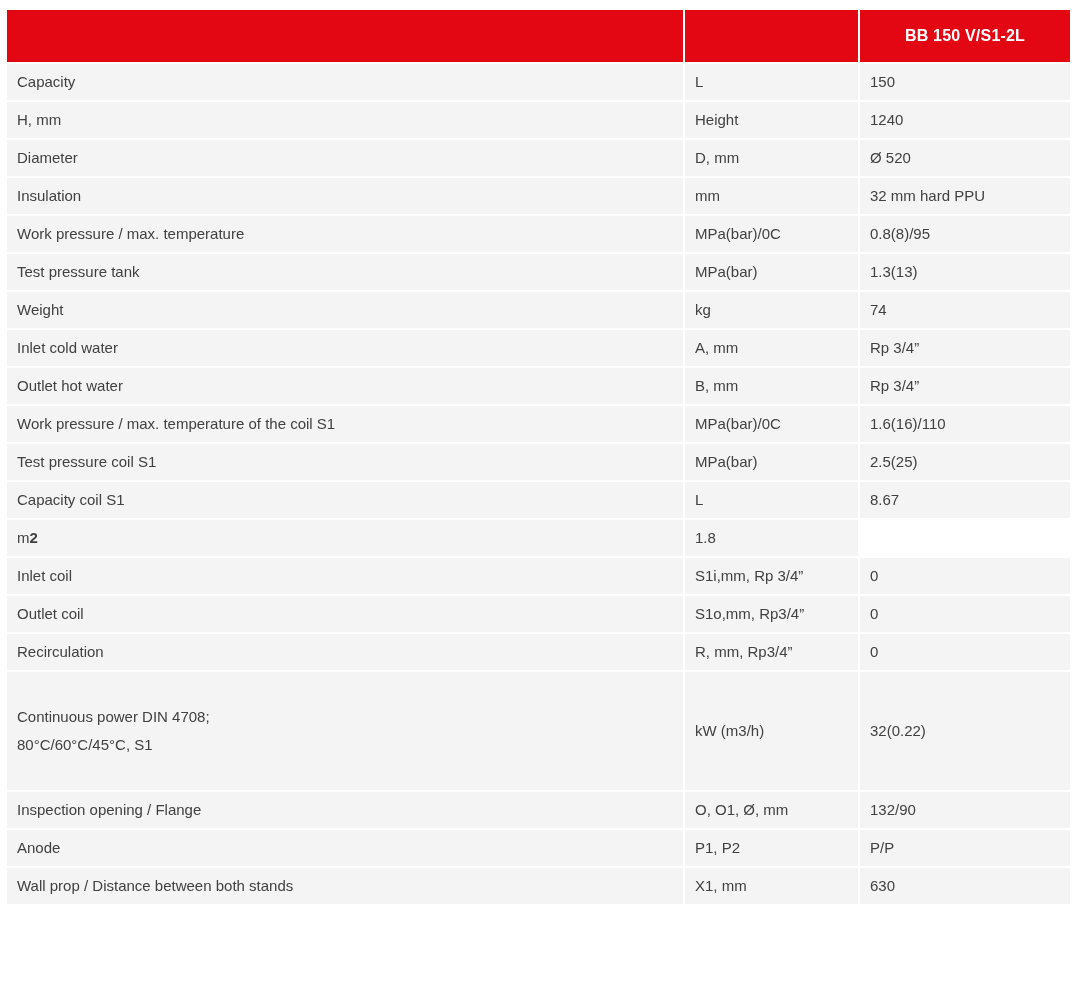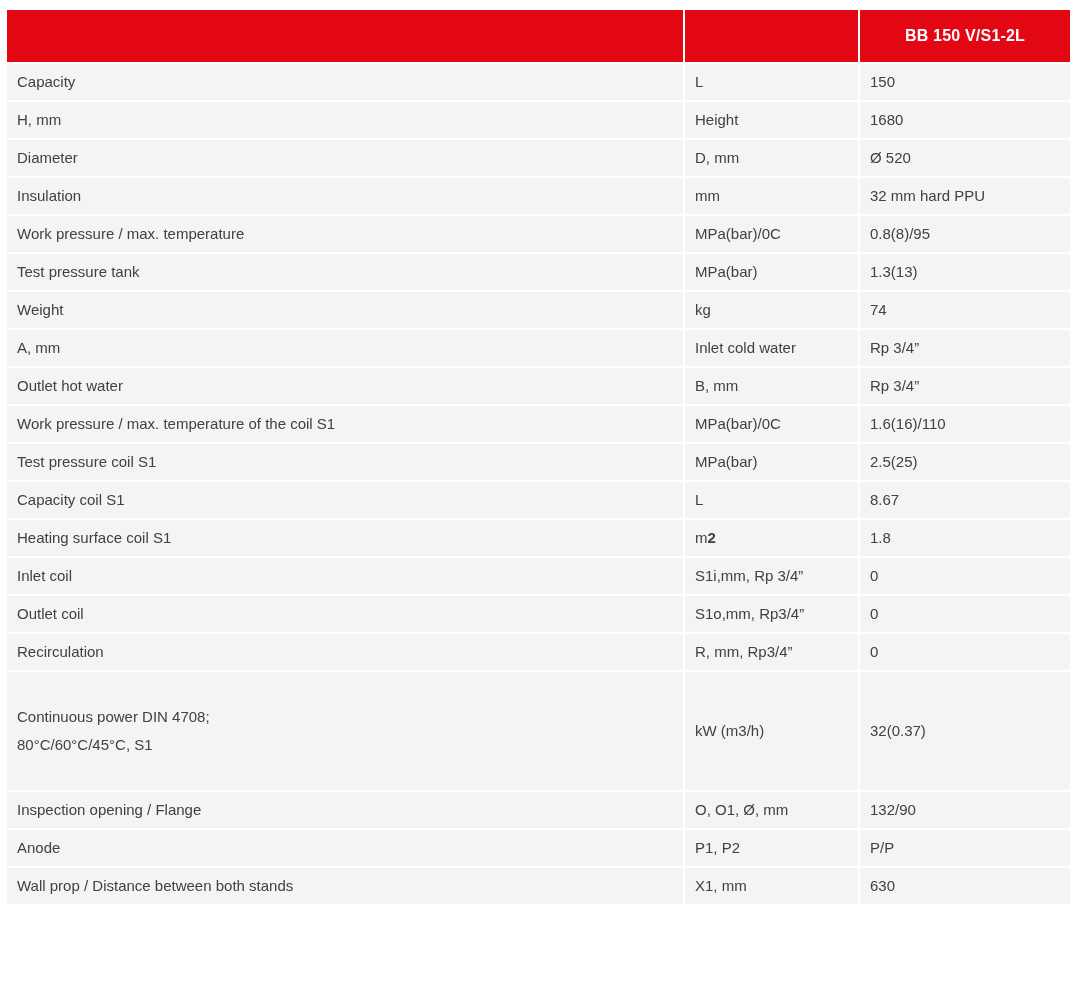--- a/index.html
+++ b/index.html
@@ -67,21 +67,21 @@
     <div id="rows-container">
       <div class="grid-row row">
         <div class="cell c1">Capacity</div>
         <div class="cell c2">L</div>
         <div class="cell c3">150</div>
       </div>
 
       <div class="grid-row row">
         <div class="cell c2">H, mm</div>
         <div class="cell c1">Height</div>
-        <div class="cell c3">1680</div>
+        <div class="cell c3">1240</div>
       </div>
 
       <div class="grid-row row">
         <div class="cell c1">Diameter</div>
         <div class="cell c2">D, mm</div>
         <div class="cell c3">Ø 520</div>
       </div>
 
       <div class="grid-row row">
         <div class="cell c1">Insulation</div>
@@ -101,22 +101,22 @@
         <div class="cell c3">1.3(13)</div>
       </div>
 
       <div class="grid-row row">
         <div class="cell c1">Weight</div>
         <div class="cell c2">kg</div>
         <div class="cell c3">74</div>
       </div>
 
       <div class="grid-row row">
+        <div class="cell c1">Inlet cold water</div>
         <div class="cell c2">A, mm</div>
-        <div class="cell c1">Inlet cold water</div>
         <div class="cell c3">Rp 3/4”</div>
       </div>
 
       <div class="grid-row row">
         <div class="cell c1">Outlet hot water</div>
         <div class="cell c2">B, mm</div>
         <div class="cell c3">Rp 3/4”</div>
       </div>
 
       <div class="grid-row row">
@@ -131,21 +131,20 @@
         <div class="cell c3">2.5(25)</div>
       </div>
 
       <div class="grid-row row">
         <div class="cell c1">Capacity coil S1</div>
         <div class="cell c2">L</div>
         <div class="cell c3">8.67</div>
       </div>
 
       <div class="grid-row row">
-        <div class="cell c1">Heating surface coil S1</div>
         <div class="cell c2">m<b>2</b></div>
         <div class="cell c3">1.8</div>
       </div>
 
       <div class="grid-row row">
         <div class="cell c1">Inlet coil</div>
         <div class="cell c2">S1i,mm, Rp 3/4”</div>
         <div class="cell c3">0</div>
       </div>
 
@@ -158,21 +157,21 @@
       <div class="grid-row row">
         <div class="cell c1">Recirculation</div>
         <div class="cell c2">R, mm, Rp3/4”</div>
         <div class="cell c3">0</div>
       </div>
 
       <div class="grid-row row tall">
         <div class="cell c1">Continuous power DIN 4708;
 80°C/60°C/45°C, S1</div>
         <div class="cell c2">kW (m3/h)</div>
-        <div class="cell c3">32(0.37)</div>
+        <div class="cell c3">32(0.22)</div>
       </div>
 
 
 
       <div class="grid-row row">
         <div class="cell c1">Inspection opening / Flange</div>
         <div class="cell c2">O, O1,  Ø, mm</div>
         <div class="cell c3">132/90</div>
       </div>
 

